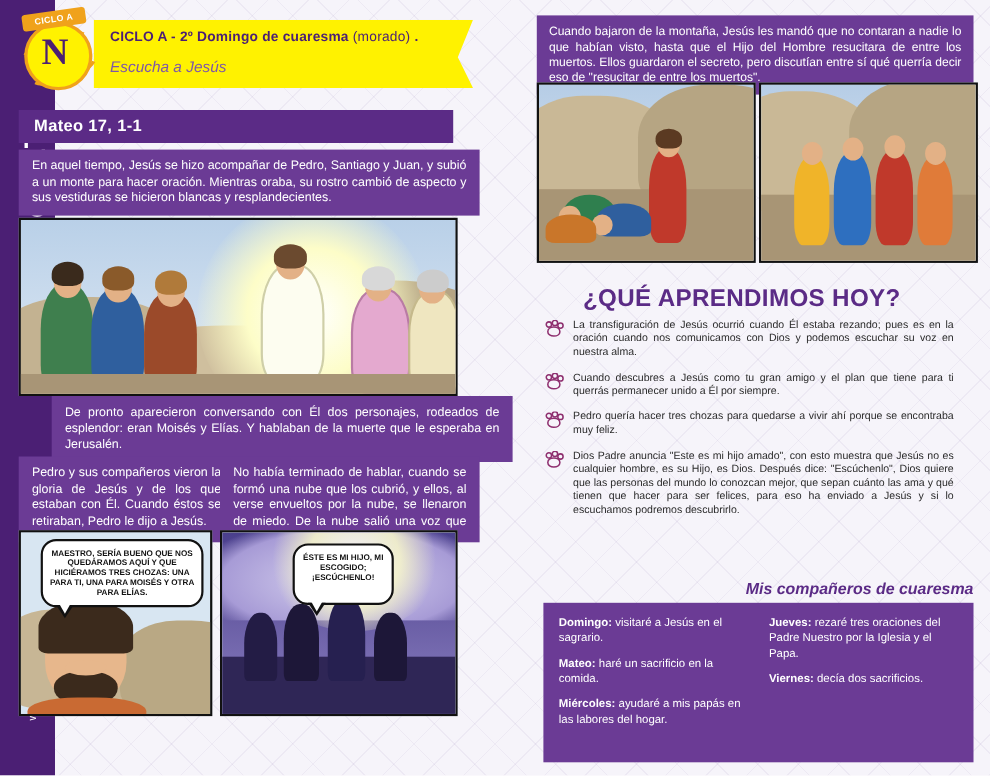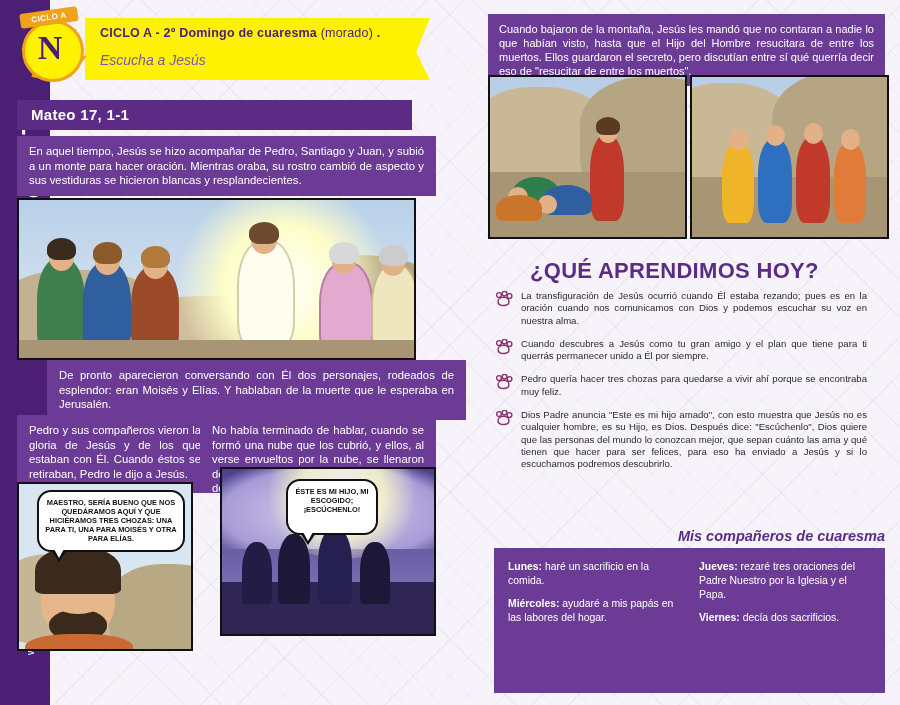--- a/index.html
+++ b/index.html
@@ -105,21 +105,21 @@
   }
   .tb1{position:absolute;left:17px;top:136px;width:395px;}
   .tb2{position:absolute;left:17px;top:360px;width:395px;margin-left:30px;}
   .tb3{position:absolute;left:17px;top:415px;width:172px;height:62px;}
   .tb4{position:absolute;left:200px;top:415px;width:212px;height:62px;}
 
   
   .frame{position:absolute;border:2px solid #111;background:#cfd9e6;overflow:hidden;}
   .f1{left:17px;top:198px;width:395px;height:158px;}
   .f2{left:17px;top:482px;width:172px;height:165px;}
-  .f3{left:200px;top:467px;width:212px;height:165px;margin-left:20px;}
+  .f3{left:200px;top:482px;width:212px;height:165px;}
 
   
   .rf1{left:488px;top:75px;width:195px;height:160px;}
   .rf2{left:690px;top:75px;width:195px;height:160px;}
 
   
   .top-right-txt{
     position:absolute;left:488px;top:14px;width:397px;
     background:#6b3b95;color:#fff;font-size:11px;line-height:14px;
     padding:8px 11px;text-align:justify;box-sizing:border-box;
@@ -359,20 +359,21 @@
           </g>
         </svg>
     </span>
     <p>Dios Padre anuncia "Este es mi hijo amado", con esto muestra que Jesús no es cualquier hombre, es su Hijo, es Dios. Después dice: "Escúchenlo", Dios quiere que las personas del mundo lo conozcan mejor, que sepan cuánto las ama y qué tienen que hacer para ser felices, para eso ha enviado a Jesús y si lo escuchamos podremos descubrirlo.</p>
   </div>
 </div>
 
 <div class="prop-title">Mis compañeros de cuaresma</div>
 <div class="prop-panel">
   <div class="prop-col c1">
-    <p><b>Lunes:</b><span> haré un sacrificio en la comida.</span></p>
+    <p><b>Domingo:</b><span> visitaré a Jesús en el sagrario.</span></p>
+    <p><b>Mateo:</b><span> haré un sacrificio en la comida.</span></p>
     <p><b>Miércoles:</b><span> ayudaré a mis papás en las labores del hogar.</span></p>
   </div>
   <div class="prop-col c2">
     <p><b>Jueves:</b><span> rezaré tres oraciones del Padre Nuestro por la Iglesia y el Papa.</span></p>
     <p><b>Viernes:</b><span> decía dos sacrificios.</span></p>
   </div>
 </div>
 
 </body></html>

